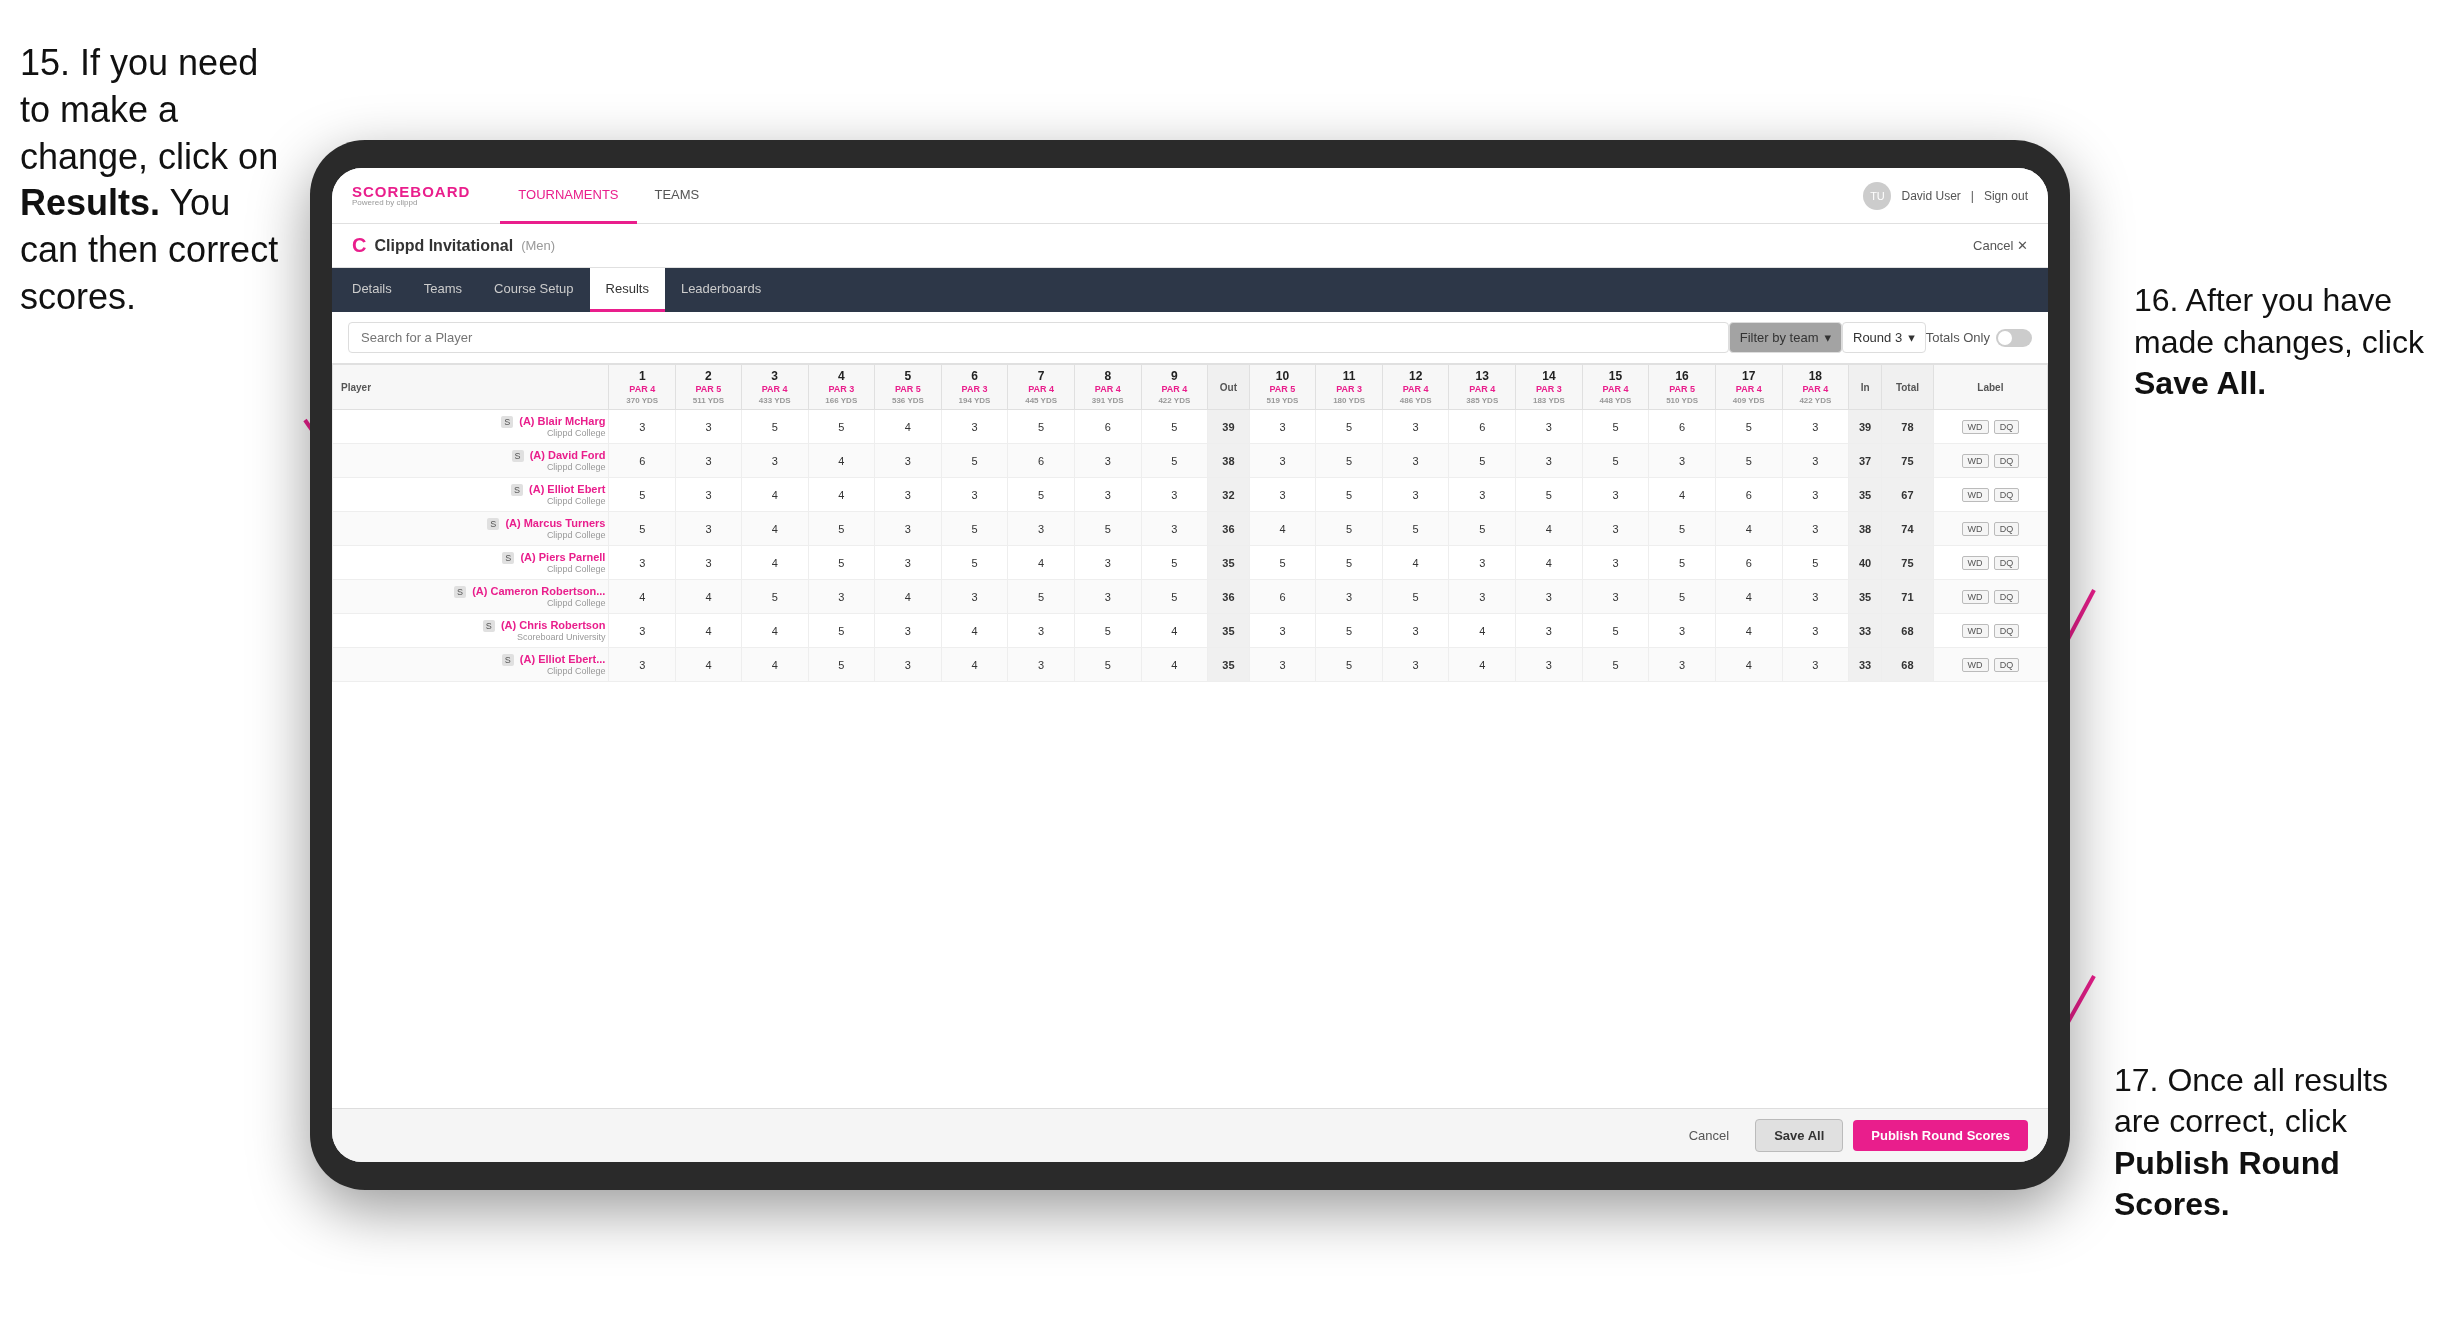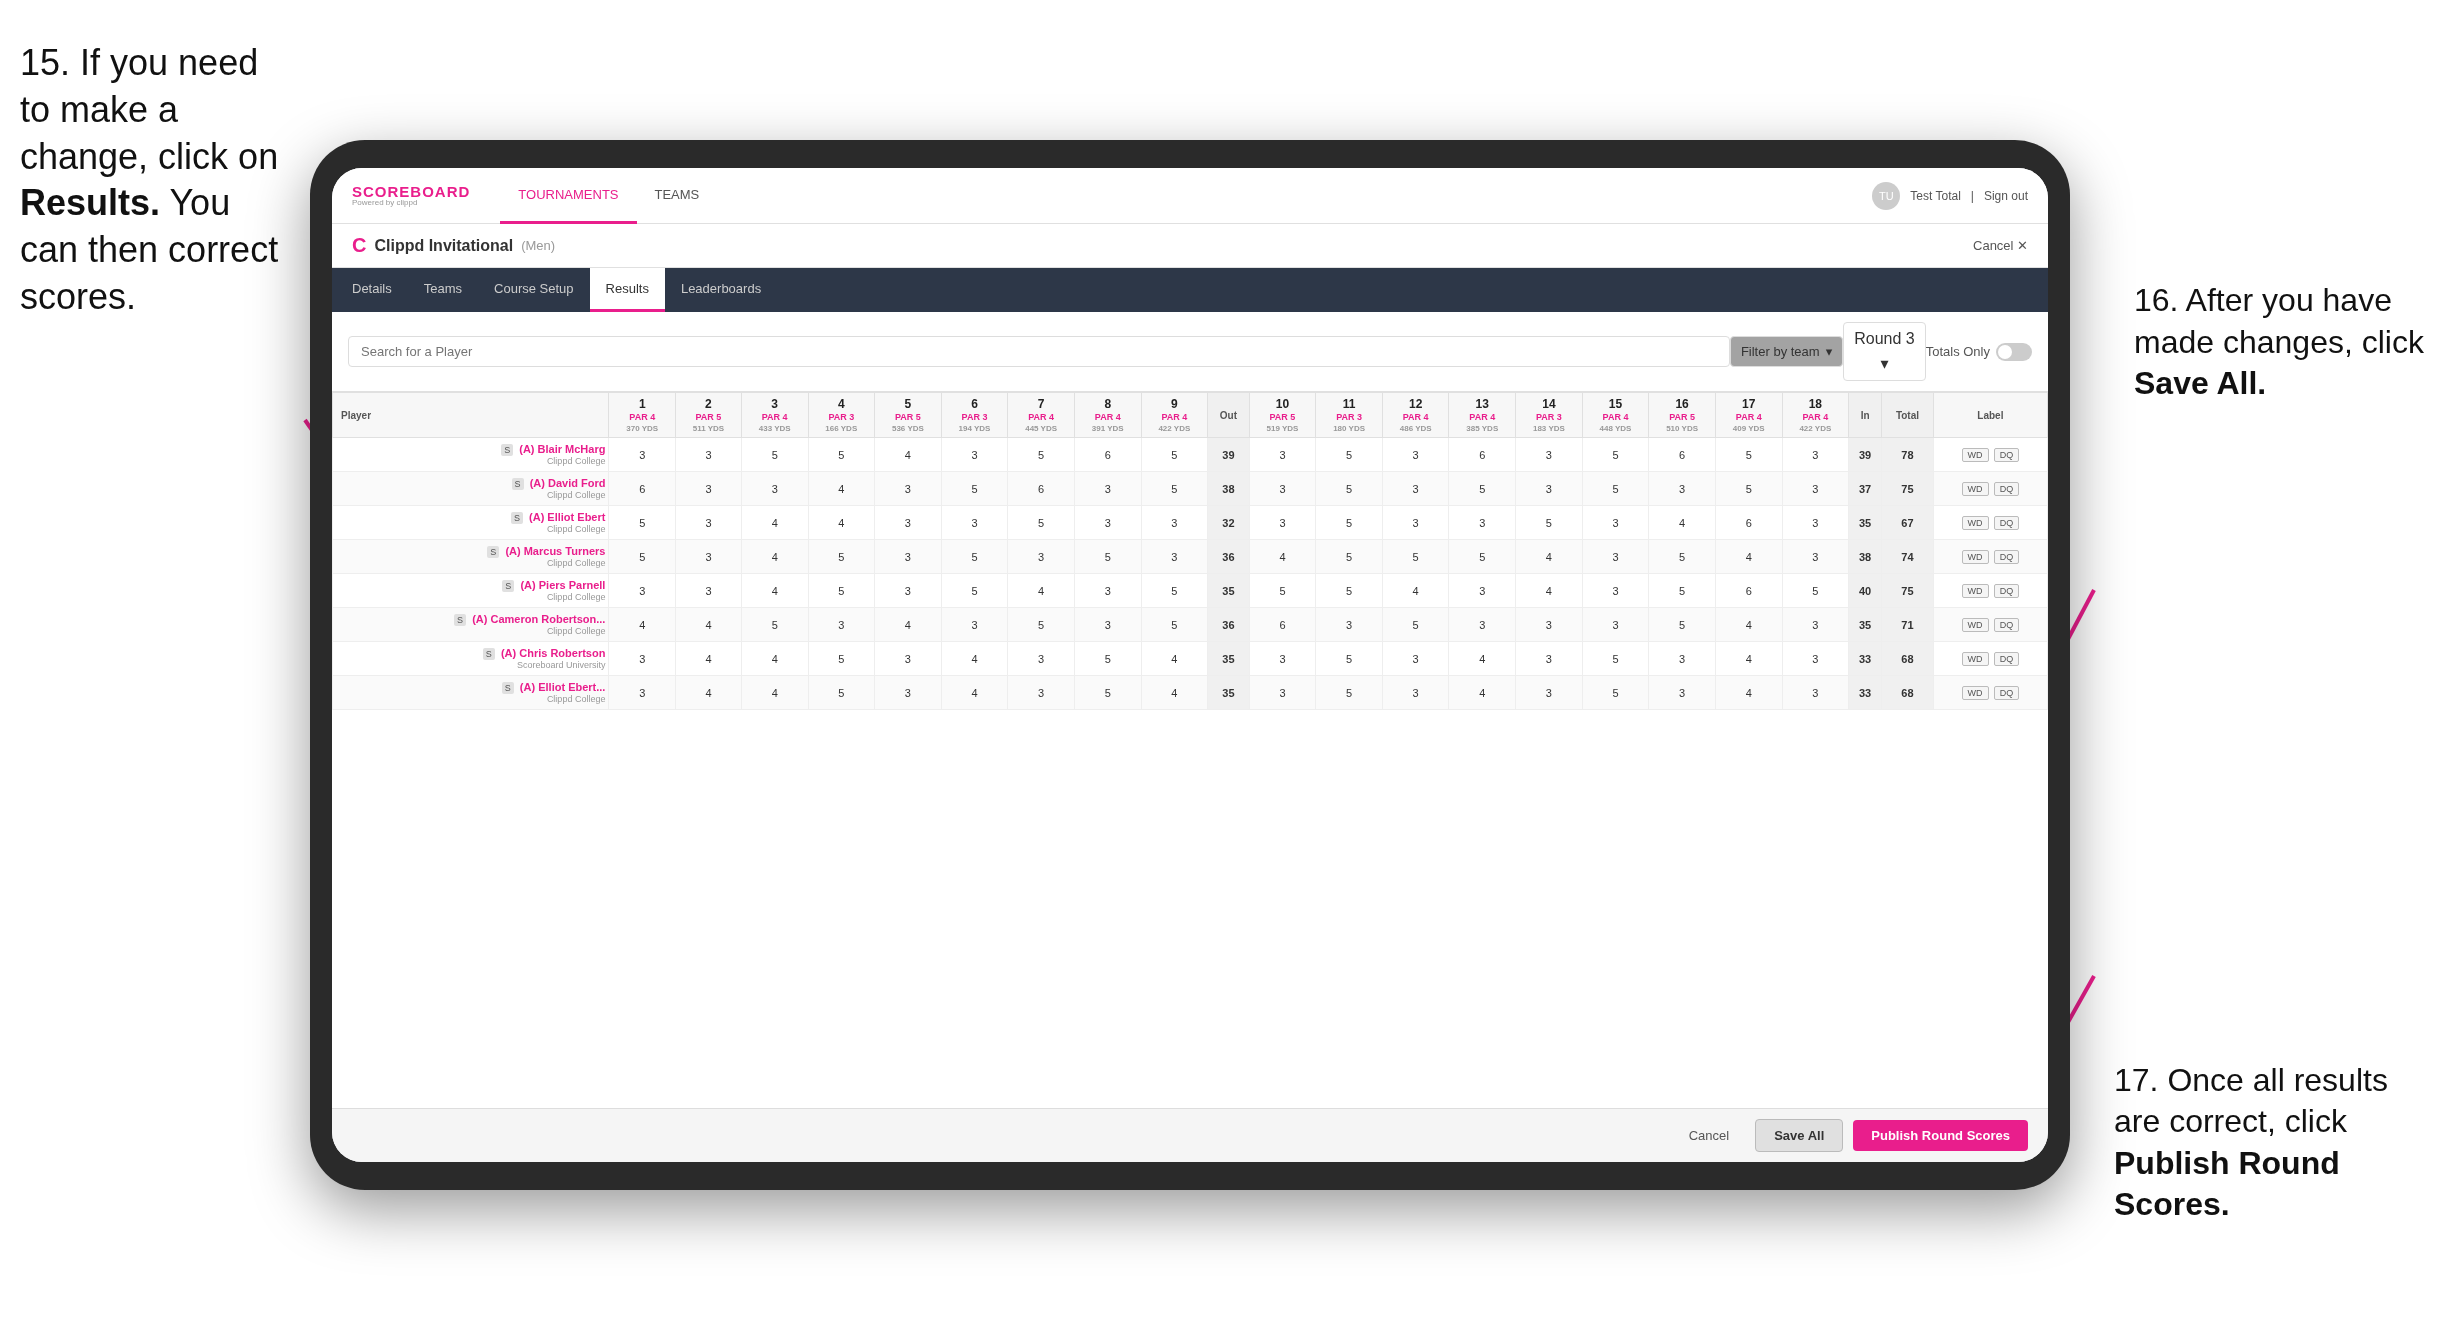--- a/index.html
+++ b/index.html
@@ -228,29 +228,28 @@
       display: flex;
       align-items: center;
       gap: 6px;
       cursor: pointer;
       white-space: nowrap;
     }
     .round-dropdown {
       border: 1px solid #ddd;
       border-radius: 4px;
       padding: 7px 10px;
-      font-size: 16px;
+      font-size: 13px;
       color: #333;
       background: #fff;
       display: flex;
       align-items: center;
       gap: 6px;
       cursor: pointer;
       white-space: nowrap;
-      flex-direction: column;
     }
     .totals-toggle {
       display: flex;
       align-items: center;
       gap: 6px;
       font-size: 13px;
       color: #555;
     }
     .toggle-switch {
       width: 36px;
@@ -458,21 +457,21 @@
           <div class="logo-text">SCOREBOARD</div>
           <div class="logo-sub">Powered by clippd</div>
         </div>
       </div>
       <div class="nav-links">
         <div class="nav-link active">TOURNAMENTS</div>
         <div class="nav-link">TEAMS</div>
       </div>
       <div class="nav-right">
         <div class="user-avatar">TU</div>
-        <span>Test Total</span>
+        <span>David User</span>
         <span>|</span>
         <span style="cursor:pointer;">Sign out</span>
       </div>
     </div>
 
     <div class="tournament-header">
       <div class="tournament-title">
         <span style="color:#e91e8c; font-size:20px;">C</span>
         <span class="name">Clippd Invitational</span>
         <span class="gender">(Men)</span>

